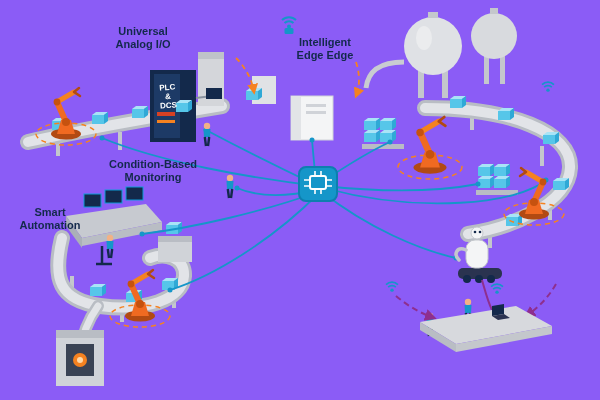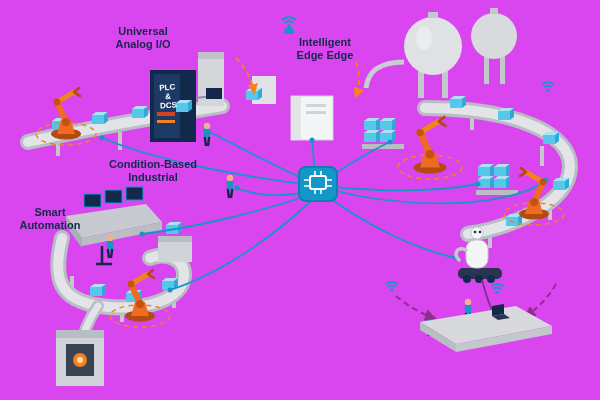--- a/index.html
+++ b/index.html
@@ -1,16 +1,16 @@
 <!DOCTYPE html>
 <html><head>
 <meta charset="utf-8">
 <style>
   html,body{margin:0;padding:0;background:#fff;}
-  .stage{position:relative;width:600px;height:400px;background:#d946ef;overflow:hidden;
+  .stage{position:relative;width:600px;height:400px;background:#8b5cf6;overflow:hidden;
          font-family:"Liberation Sans",sans-serif;}
   .scene{position:absolute;left:0;top:0;}
   .label{position:absolute;white-space:pre-line;text-align:center;font-weight:bold;
          color:#13294b;font-size:11px;line-height:1.15;transform:translateX(-50%);}
   .label.on-dark{color:#ffffff;font-size:8px;line-height:1.1;transform:translateX(-50%) rotate(-4deg);}
 </style>
 </head>
 <body>
 
 <div class="stage">
@@ -261,17 +261,17 @@
 </svg>
 
 <div class="label" style="left:143px;top:25px">Universal
 Analog I/O</div>
 <div class="label" style="left:325px;top:36px">Intelligent
 Edge Edge</div>
 <div class="label on-dark" style="left:168px;top:84px">PLC
 &amp;
 DCS</div>
 <div class="label" style="left:153px;top:158px">Condition-Based
-Industrial</div>
+Monitoring</div>
 <div class="label" style="left:50px;top:206px">Smart
 Automation</div>
 
 </div>
 
 </body></html>

